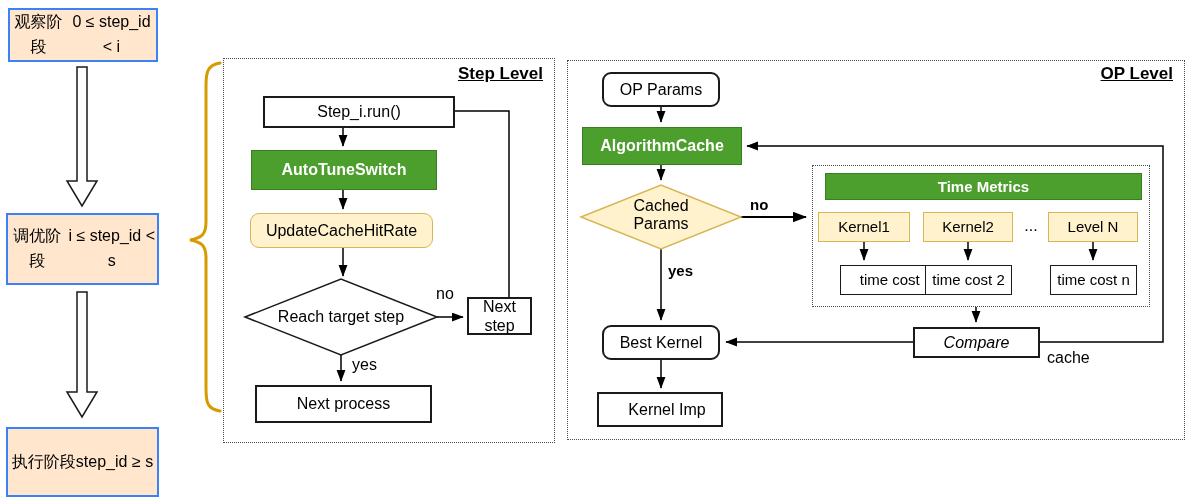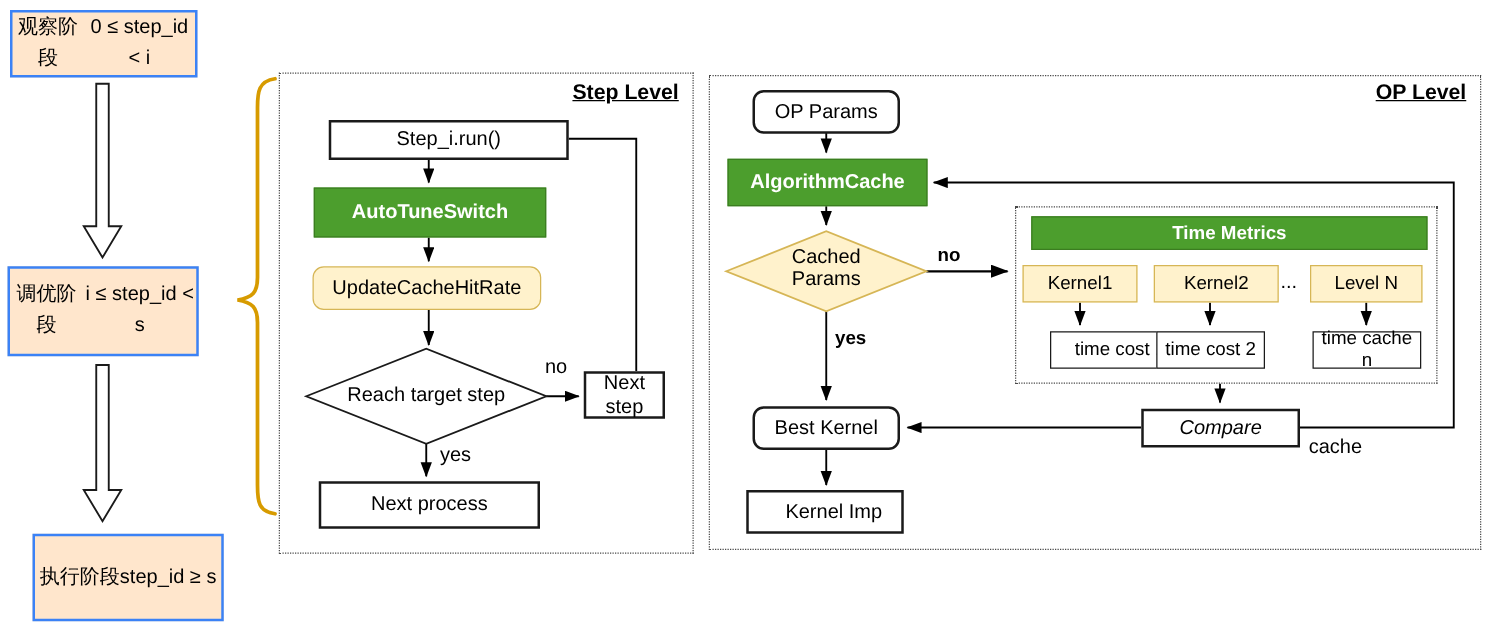--- a/index.html
+++ b/index.html
@@ -78,21 +78,21 @@
 <div class="node peach" style="left:8px;top:8px;width:150px;height:54px;">
   <span>观察阶段</span>
   <span>0 ≤ step_id &lt; i</span>
 </div>
 
 <div class="node peach" style="left:6px;top:213px;width:153px;height:72px;">
   <span>调优阶段</span>
   <span>i ≤ step_id &lt; s</span>
 </div>
 
-<div class="node peach" style="left:6px;top:427px;width:153px;height:70px;margin-left:20px;">
+<div class="node peach" style="left:6px;top:427px;width:153px;height:70px;">
   <span>执行阶段</span>
   <span>step_id ≥ s</span>
 </div>
 
 <div class="dashedbox" style="left:223px;top:58px;width:332px;height:385px;"></div>
 <div class="leveltitle" style="left:223px;top:64px;width:320px;">Step Level</div>
 
 <div class="node" style="left:263px;top:96px;width:192px;height:32px;">Step_i.run()</div>
 
 <div class="node green" style="left:251px;top:150px;width:186px;height:40px;">AutoTuneSwitch</div>
@@ -120,27 +120,27 @@
 
 <div class="edgelabel bold" style="left:750px;top:196px;">no</div>
 
 <div class="edgelabel bold" style="left:668px;top:262px;">yes</div>
 
 <div class="dashedbox" style="left:812px;top:165px;width:338px;height:142px;"></div>
 
 <div class="node green small" style="left:825px;top:173px;width:317px;height:27px;border-width:1px;">Time Metrics</div>
 
 <div class="node cream small" style="left:818px;top:212px;width:92px;height:30px;">Kernel1</div>
-<div class="node cream small" style="left:923px;top:212px;width:100px;height:30px;">Kernel2</div>
+<div class="node cream small" style="left:923px;top:212px;width:90px;height:30px;">Kernel2</div>
 <div class="dlabel" style="left:1014px;top:214px;width:34px;height:24px;">...</div>
 <div class="node cream small" style="left:1048px;top:212px;width:90px;height:30px;">Level N</div>
 
 <div class="node small" style="left:840px;top:265px;width:112px;height:30px;border-width:1.5px;">time cost 1</div>
 <div class="node small" style="left:925px;top:265px;width:87px;height:30px;border-width:1.5px;">time cost 2</div>
-<div class="node small" style="left:1050px;top:265px;width:87px;height:30px;border-width:1.5px;">time cache n</div>
+<div class="node small" style="left:1050px;top:265px;width:87px;height:30px;border-width:1.5px;">time cost n</div>
 
 <div class="node rounded" style="left:602px;top:325px;width:118px;height:35px;">Best Kernel</div>
 
 <div class="node" style="left:597px;top:392px;width:126px;height:35px;padding-left:14px;">Kernel Imp</div>
 
 <div class="node" style="left:913px;top:327px;width:127px;height:31px;font-style:italic;">Compare</div>
 
 <div class="edgelabel" style="left:1047px;top:349px;">cache</div>
 
 </body></html>

